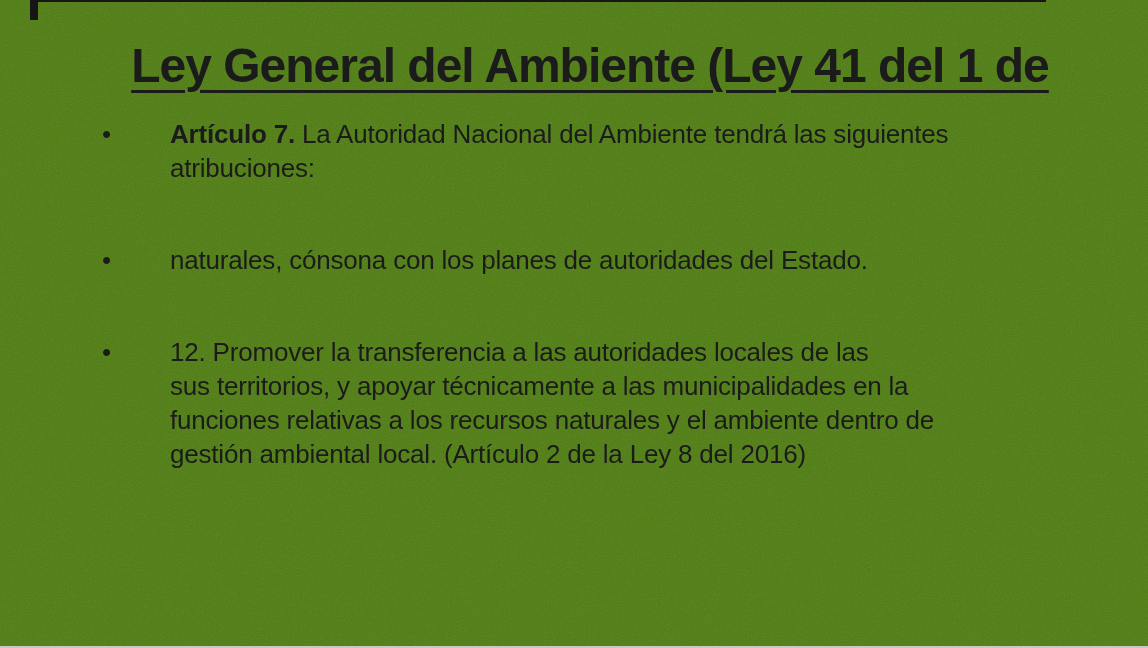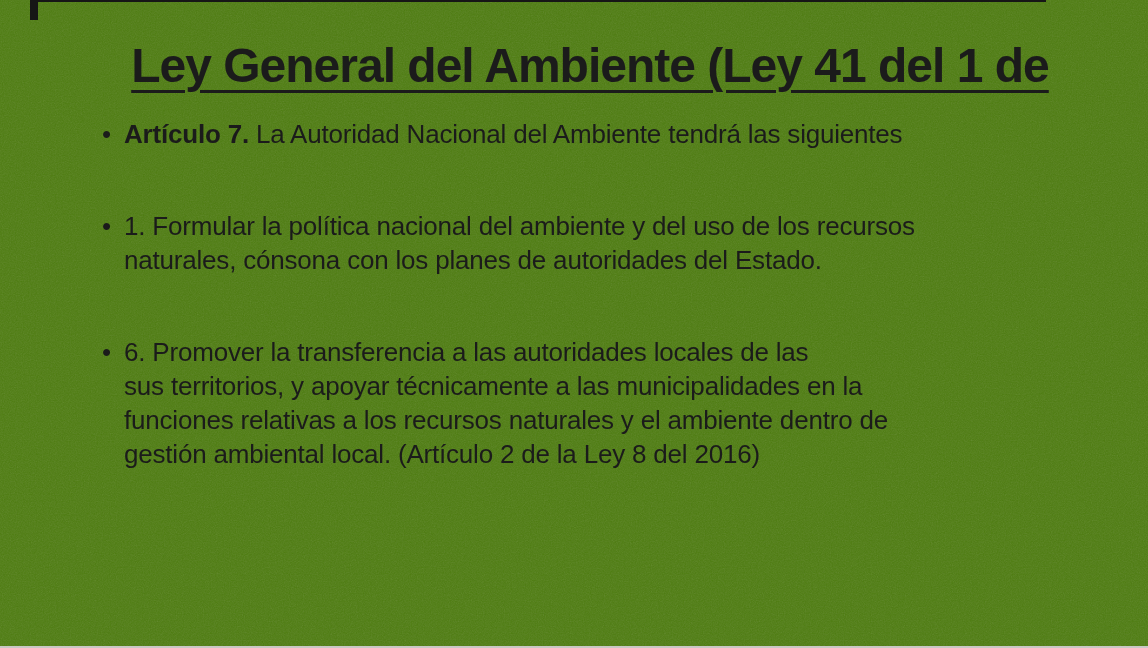--- a/index.html
+++ b/index.html
@@ -59,21 +59,21 @@
   .bullet {
     display: flex;
     align-items: flex-start;
     margin-bottom: 58px;
   }
   .bullet:last-child { margin-bottom: 0; }
   .bullet-glyph {
     flex: 0 0 22px;
     width: 22px;
   }
-  .bullet-lines { flex: 1 1 auto; }
+  .bullet-lines { flex: 1 1 auto; margin-left: 46px; }
   .bullet-line  { white-space: pre-wrap; }
   .bullet-line b { font-weight: 700; }
 </style>
 </head>
 <body>
 
 <div class="slide" style="background: #4d7c0f; color: rgb(27, 27, 27); padding-left: 16px;">
 
   <svg class="texture" xmlns="http://www.w3.org/2000/svg" width="1148" height="648">
     <filter id="paperNoise">
@@ -92,33 +92,33 @@
 
   <h1 class="title">
     <span class="title-line"><span>Ley General del Ambiente (Ley 41 del 1 de</span></span>
   </h1>
 
   <div class="body" id="bullets">
       <div class="bullet">
         <span class="bullet-glyph">•</span>
         <div class="bullet-lines">
           <div class="bullet-line"><b>Artículo 7.</b><span> La Autoridad Nacional del Ambiente tendrá las siguientes</span></div>
+          <div class="bullet-line"><span>atribuciones:</span></div>
         </div>
       </div>
       <div class="bullet">
         <span class="bullet-glyph">•</span>
         <div class="bullet-lines">
-          <div class="bullet-line"><span>1. Formular la política nacional del ambiente y del uso de los recursos</span></div>
           <div class="bullet-line"><span>naturales, cónsona con los planes de autoridades del Estado.</span></div>
         </div>
       </div>
       <div class="bullet">
         <span class="bullet-glyph">•</span>
         <div class="bullet-lines">
-          <div class="bullet-line"><span>6. Promover la transferencia a las autoridades locales de las</span></div>
+          <div class="bullet-line"><span>12. Promover la transferencia a las autoridades locales de las</span></div>
           <div class="bullet-line"><span>sus territorios, y apoyar técnicamente a las municipalidades en la</span></div>
           <div class="bullet-line"><span>funciones relativas a los recursos naturales y el ambiente dentro de</span></div>
           <div class="bullet-line"><span>gestión ambiental local. (Artículo 2 de la Ley 8 del 2016)</span></div>
         </div>
       </div>
     </div>
 
 </div>
 
 </body></html>

